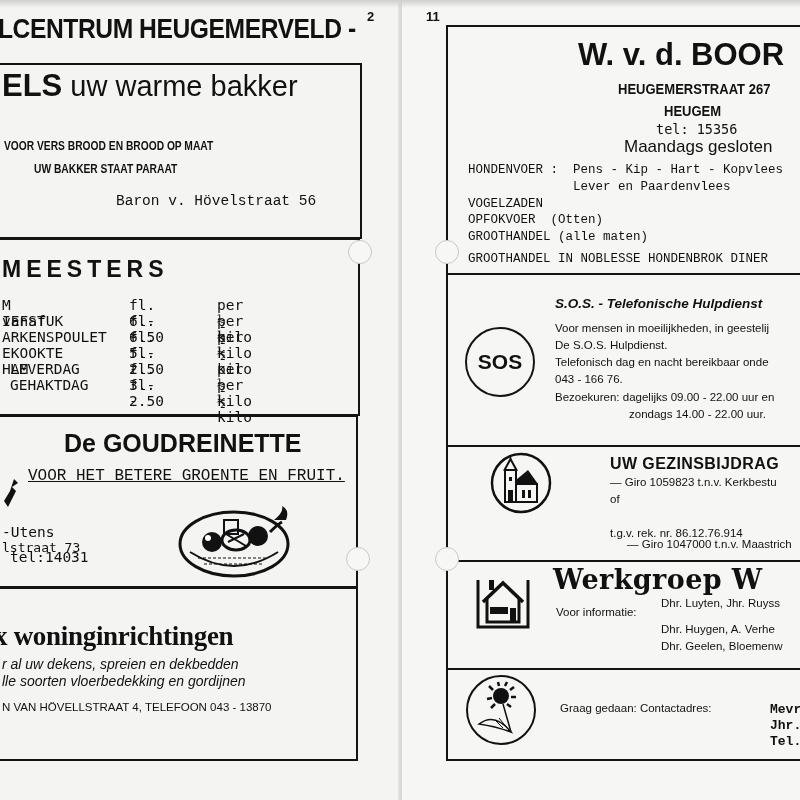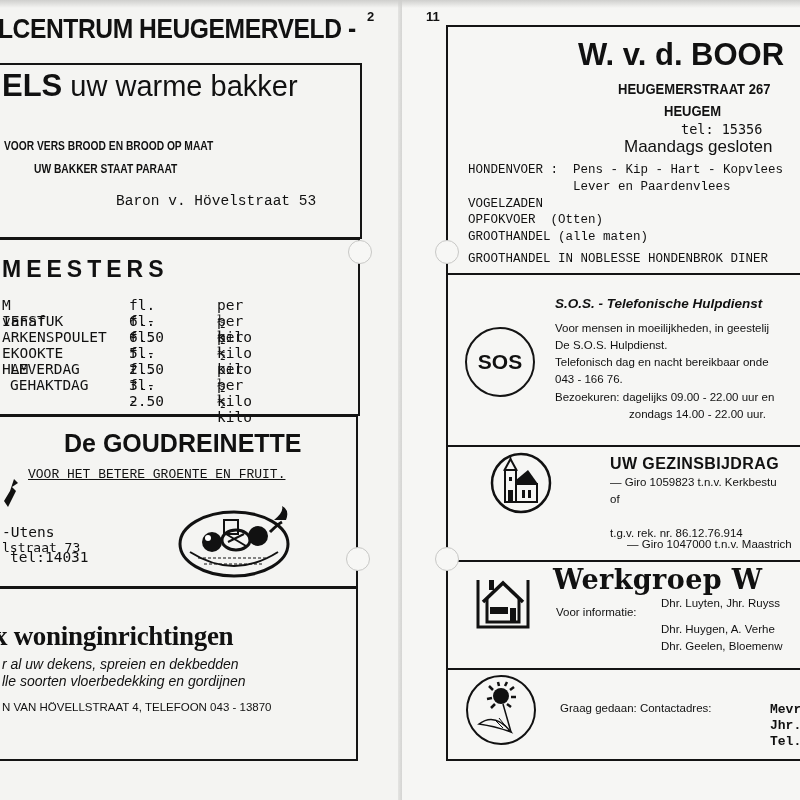--- a/index.html
+++ b/index.html
@@ -40,21 +40,21 @@
   .bakker-title span { font-weight:normal;text-align:right; }
   .caps-small { font-weight:bold; font-size:12.5px; transform:scaleX(0.82); transform-origin:left top; }
 
   .meesters { left:4px; top:16px; font-size:23px; font-weight:bold; letter-spacing:5px; }
   .price-row { position:absolute; left:4px; font-size:14.5px; }
   .price-row .c1 { position:absolute; left:0; }
   .price-row .c2 { position:absolute; left:127px; }
   .price-row .c3 { position:absolute; left:215px; }
 
   .goud-title { left:66px; top:12px; font-size:25px; font-weight:bold; }
-  .goud-sub { left:30px; top:50px; font-size:13px; text-decoration:underline; }
+  .goud-sub { left:30px; top:50px; font-size:16px; text-decoration:underline; }
 
   .wonen-title { left:-4px; top:32px; font-size:27px; font-weight:bold; letter-spacing:-0.3px; }
   .ital { font-style:italic; font-size:14px; }
   .addr-small { font-size:11.5px; }
 
   
   .rbox { position:absolute; left:44px; top:25px; width:370px; height:736px;
     border:2px solid #141414; border-right:none; box-sizing:border-box; }
   .rdiv { position:absolute; left:0; width:370px; height:0; border-top:2px solid #141414; }
 
@@ -78,21 +78,21 @@
   <div class="abs left-title">LCENTRUM HEUGEMERVELD -</div>
   <div class="abs pnum" style="left:367px;top:9px;">2</div>
 
   <div class="box lbox1">
     <div class="abs bakker-title">
       <b>ELS</b>
       <span>uw warme bakker</span>
     </div>
     <div class="abs caps-small" style="left:6px;top:74px;">VOOR VERS BROOD EN BROOD OP MAAT</div>
     <div class="abs caps-small" style="left:36px;top:97px;">UW BAKKER STAAT PARAAT</div>
-    <div class="abs mono" style="left:118px;top:128px;font-size:14.5px;">Baron v. Hövelstraat 53</div>
+    <div class="abs mono" style="left:118px;top:128px;font-size:14.5px;">Baron v. Hövelstraat 56</div>
   </div>
 
   <div class="box lbox2">
     <div class="abs meesters">MEESTERS</div>
     <div class="price-row dmono" style="top:57px;">
       <span class="c1">M vanaf</span>
       <span class="c2">fl. 6.--</span>
       <span class="c3">per ½ kilo</span>
     </div>
     <div class="price-row dmono" style="top:73px;">
@@ -160,21 +160,21 @@
 <div class="gutter"></div>
 
 <div class="page page-right">
   <div class="abs pnum" style="left:24px;top:9px;">11</div>
 
   <div class="rbox">
 
     <div class="abs boor-title">W. v. d. BOOR</div>
     <div class="abs cond12" style="left:170px;top:53px;">HEUGEMERSTRAAT 267</div>
     <div class="abs cond12" style="left:216px;top:75px;">HEUGEM</div>
-    <div class="abs dmono" style="left:208px;top:94px;font-size:13.5px;margin-left:25px;">tel: 15356</div>
+    <div class="abs dmono" style="left:208px;top:94px;font-size:13.5px;">tel: 15356</div>
     <div class="abs" style="left:176px;top:110px;font-size:17px;">Maandags gesloten</div>
     <div class="abs serifmono" style="left:20px;top:136px;">HONDENVOER :</div>
     <div class="abs serifmono" style="left:125px;top:136px;">Pens - Kip - Hart - Kopvlees</div>
     <div class="abs serifmono" style="left:125px;top:153px;">Lever en Paardenvlees</div>
     <div class="abs serifmono" style="left:20px;top:170px;">VOGELZADEN</div>
     <div class="abs serifmono" style="left:20px;top:186px;white-space:pre;">OPFOKVOER  (Otten)</div>
     <div class="abs serifmono" style="left:20px;top:203px;">GROOTHANDEL (alle maten)</div>
     <div class="abs serifmono" style="left:20px;top:225px;">GROOTHANDEL IN NOBLESSE HONDENBROK DINER</div>
 
     <div class="rdiv" style="top:246px;"></div>

